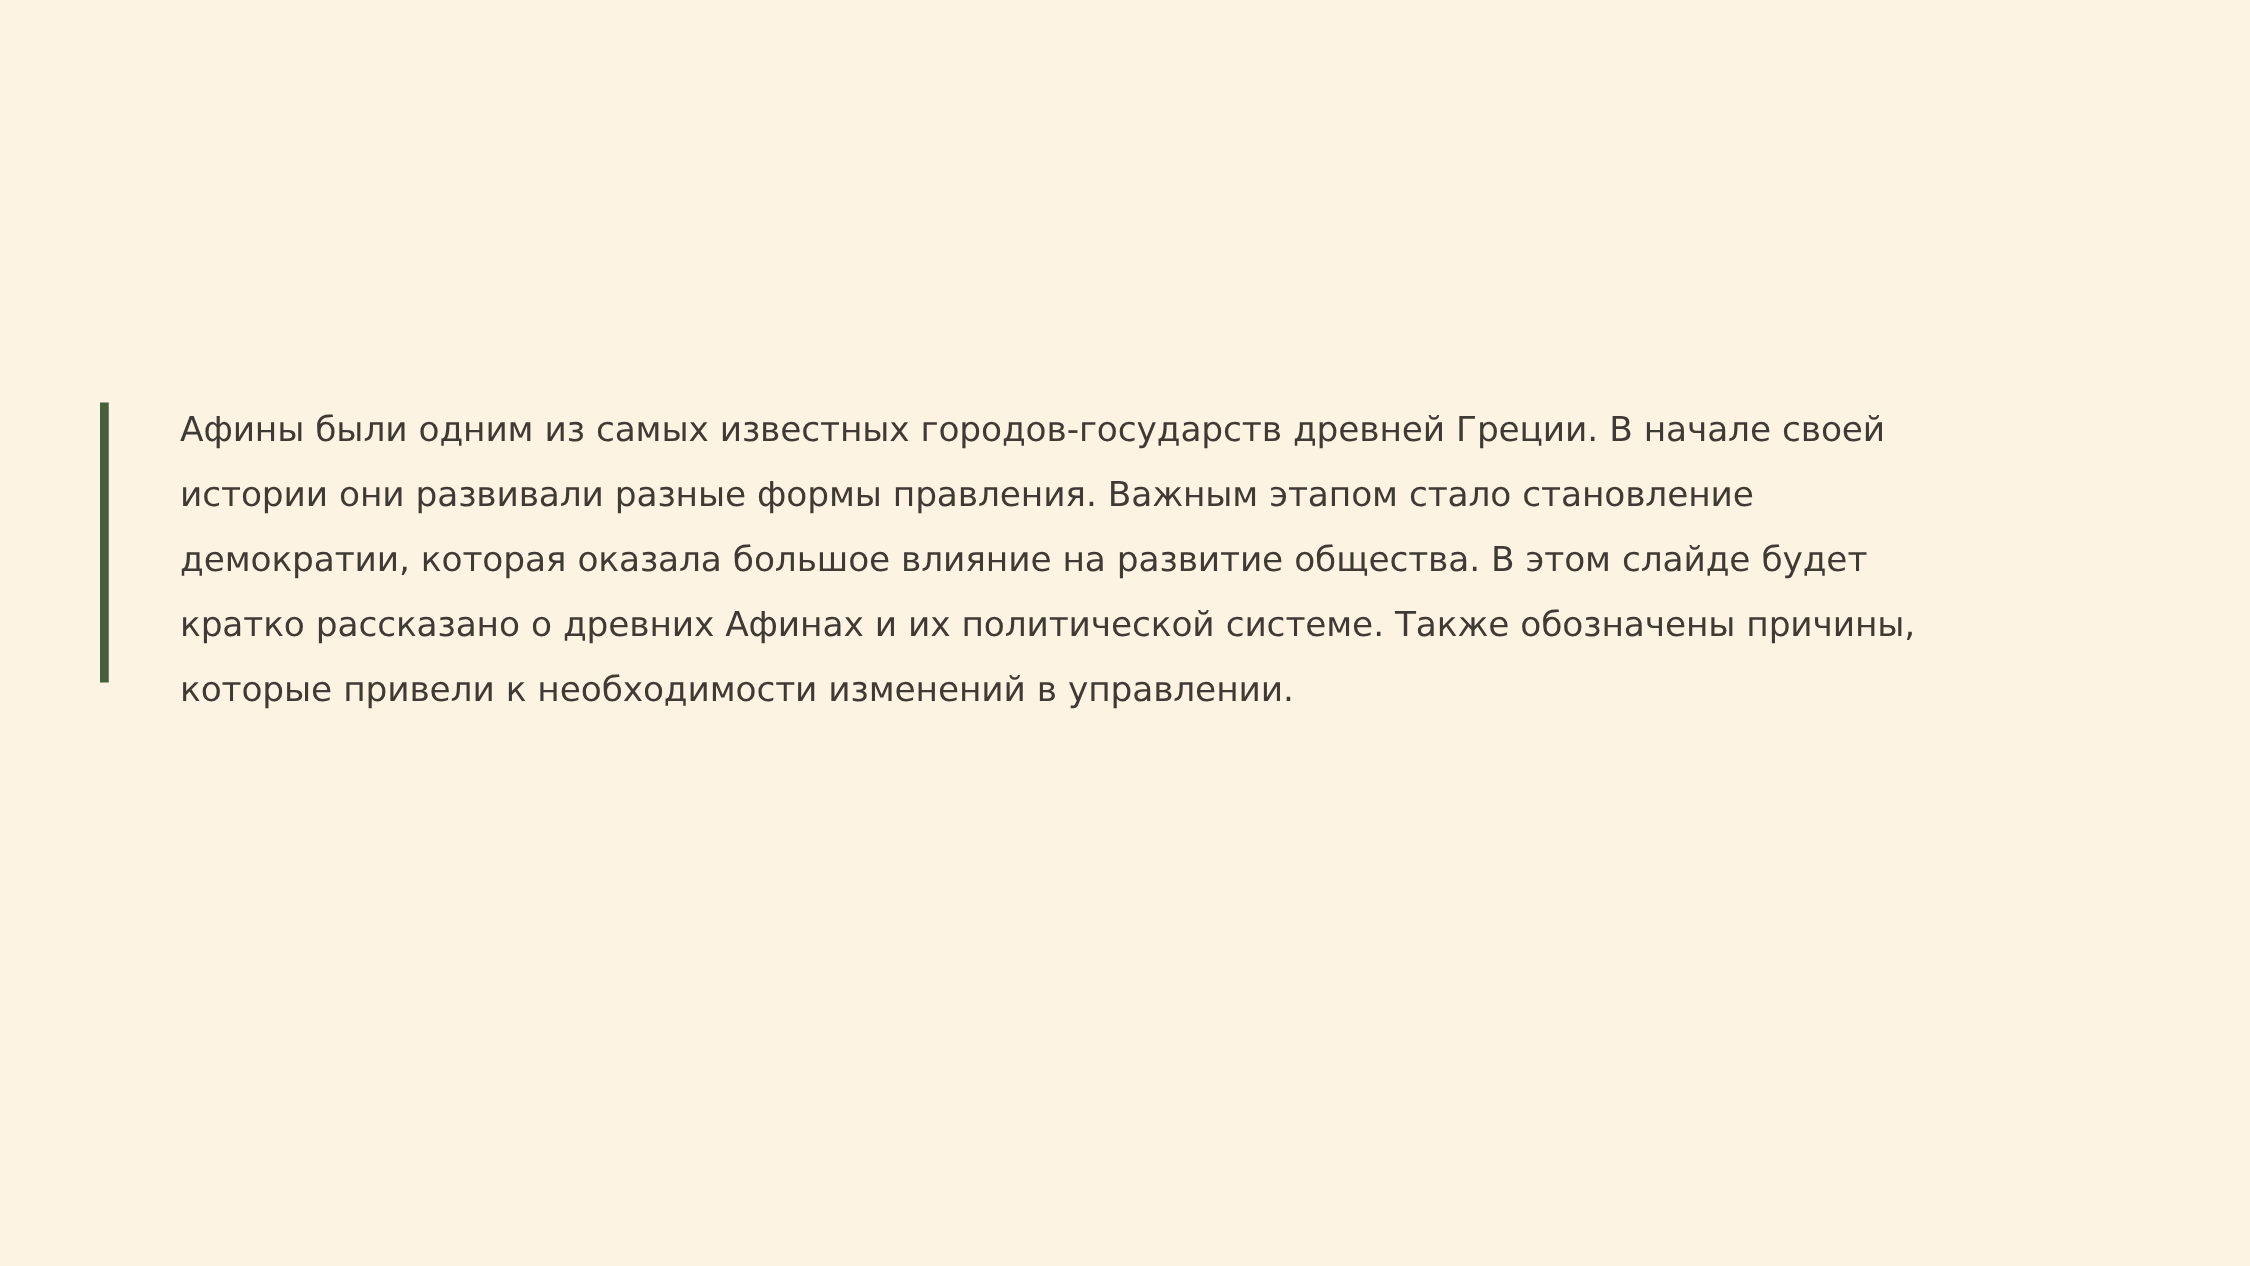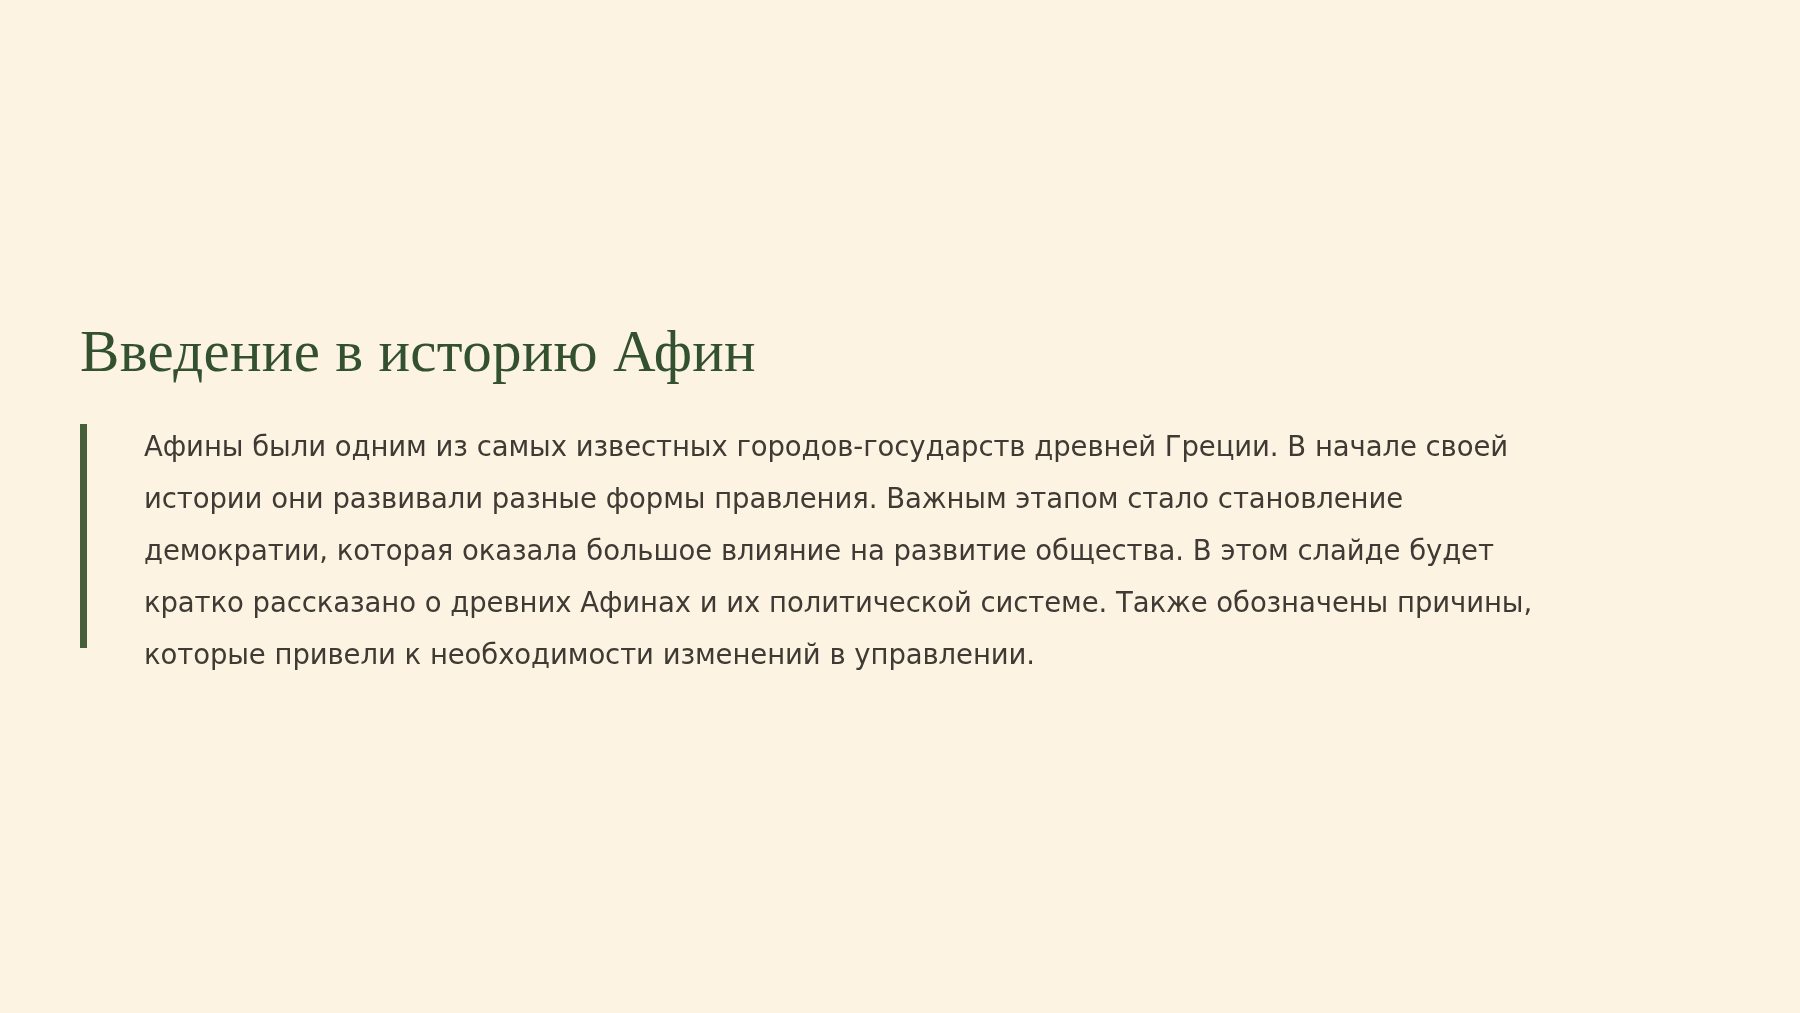--- a/index.html
+++ b/index.html
@@ -71,21 +71,20 @@
     word-spacing: 0.2px;
   }
 </style>
 </head>
 <body>
 
 <div class="slide">
 
   <div class="slide-content">
 
-    <h1 class="slide-title">Введение в историю Афин</h1>
 
     <div class="body-block">
       <span class="accent-bar"></span>
       <p class="body-text">Афины были одним из самых известных городов-государств древней Греции. В начале своей истории они развивали разные формы правления. Важным этапом стало становление демократии, которая оказала большое влияние на развитие общества. В этом слайде будет кратко рассказано о древних Афинах и их политической системе. Также обозначены причины, которые привели к необходимости изменений в управлении.</p>
     </div>
 
   </div>
 
 </div>
 

